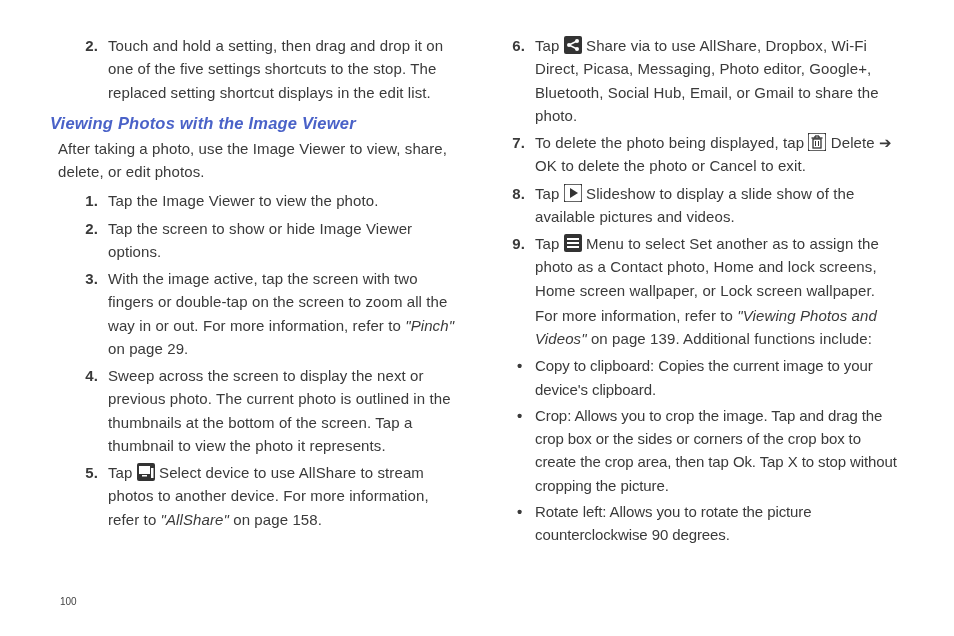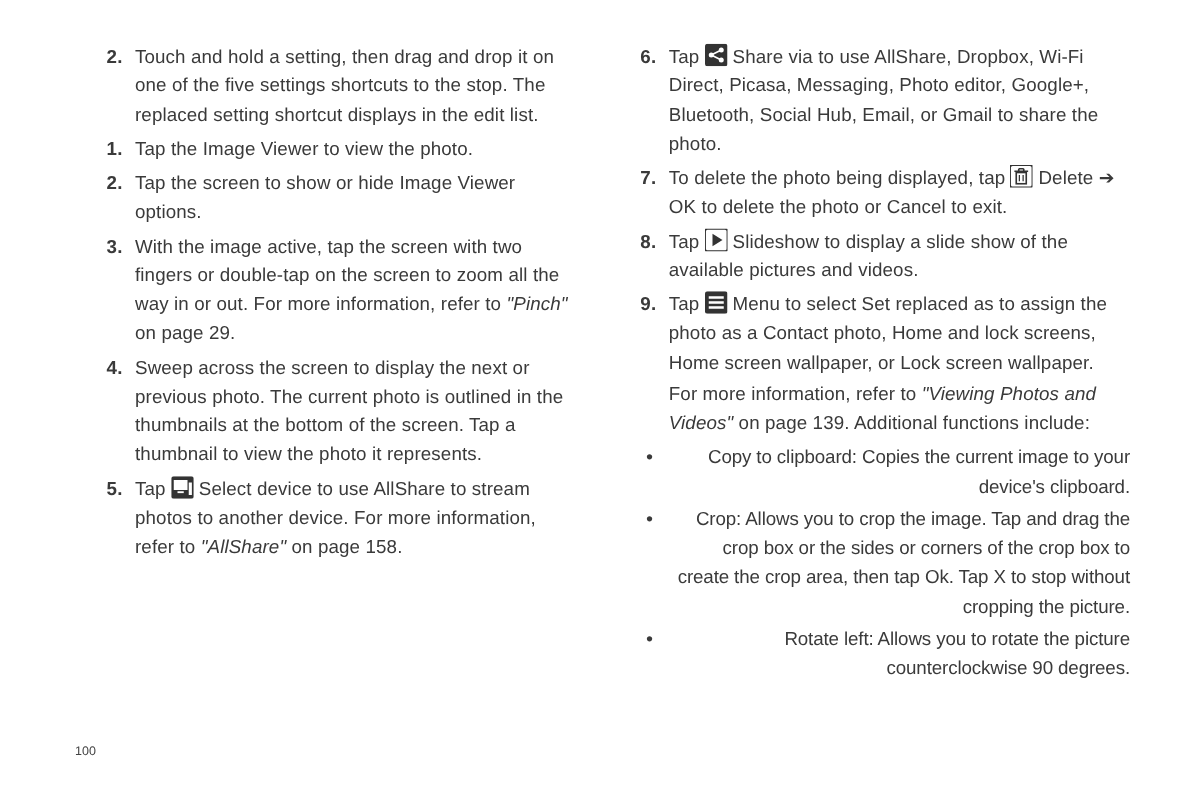--- a/index.html
+++ b/index.html
@@ -57,21 +57,20 @@
     display: flex;
     margin: 3px 0 3px 20px;
   }
   .bullet .dot {
     flex: 0 0 14px;
     padding-right: 4px;
     font-weight: bold;
   }
   .bullet .btxt {
     flex: 1;
-    text-align: right;
   }
   .bold { font-weight: normal; }
   .italic { font-style: italic; }
   .condensed {
     font-stretch: condensed;
     letter-spacing: -0.1px;
   }
   .icon {
     display: inline-block;
     vertical-align: -3px;
@@ -92,21 +91,23 @@
 
 <div class="page">
 
   <div class="col">
 
     <div class="indent-step-num line">
       <div class="step-num">2.</div>
       <div class="step-body">Touch and hold a setting, then drag and drop it on one of the five settings shortcuts to the stop. The replaced setting shortcut displays in the edit list.</div>
     </div>
 
-
+    <div class="sub-heading">Viewing Photos with the Image Viewer</div>
+
+    <div class="body-text line">After taking a photo, use the Image Viewer to view, share, delete, or edit photos.</div>
 
     <div class="indent-step-num line">
       <div class="step-num">1.</div>
       <div class="step-body">
         <span>Tap the </span><span class="bold">Image Viewer</span><span> to view the photo.</span>
       </div>
     </div>
 
     <div class="indent-step-num line">
       <div class="step-num">2.</div>
@@ -183,21 +184,21 @@
     </div>
 
     <div class="indent-step-num line" style="margin-left:0">
       <div class="step-num">9.</div>
       <div class="step-body">
         <span>Tap </span><span class="icon"><svg viewBox="0 0 18 18">
               <rect x="0" y="0" width="18" height="18" rx="2" fill="#333"></rect>
               <rect x="3" y="4" width="12" height="2" fill="#fff"></rect>
               <rect x="3" y="8" width="12" height="2" fill="#fff"></rect>
               <rect x="3" y="12" width="12" height="2" fill="#fff"></rect>
-            </svg></span><span class="bold"> Menu</span><span> to select </span><span class="bold">Set replaced as</span><span> to assign the photo as a Contact photo, Home and lock screens, Home screen wallpaper, or Lock screen wallpaper.</span>
+            </svg></span><span class="bold"> Menu</span><span> to select </span><span class="bold">Set another as</span><span> to assign the photo as a Contact photo, Home and lock screens, Home screen wallpaper, or Lock screen wallpaper.</span>
         <div style="height:2px"></div>
         <span>For more information, refer to </span><span class="italic">"Viewing Photos and Videos"</span><span>  on page 139. Additional functions include:</span>
       </div>
     </div>
 
     <div class="bullet line condensed">
       <div class="dot">•</div>
       <div class="btxt">
         <span class="bold">Copy to clipboard</span><span>: Copies the current image to your device's clipboard.</span>
       </div>

